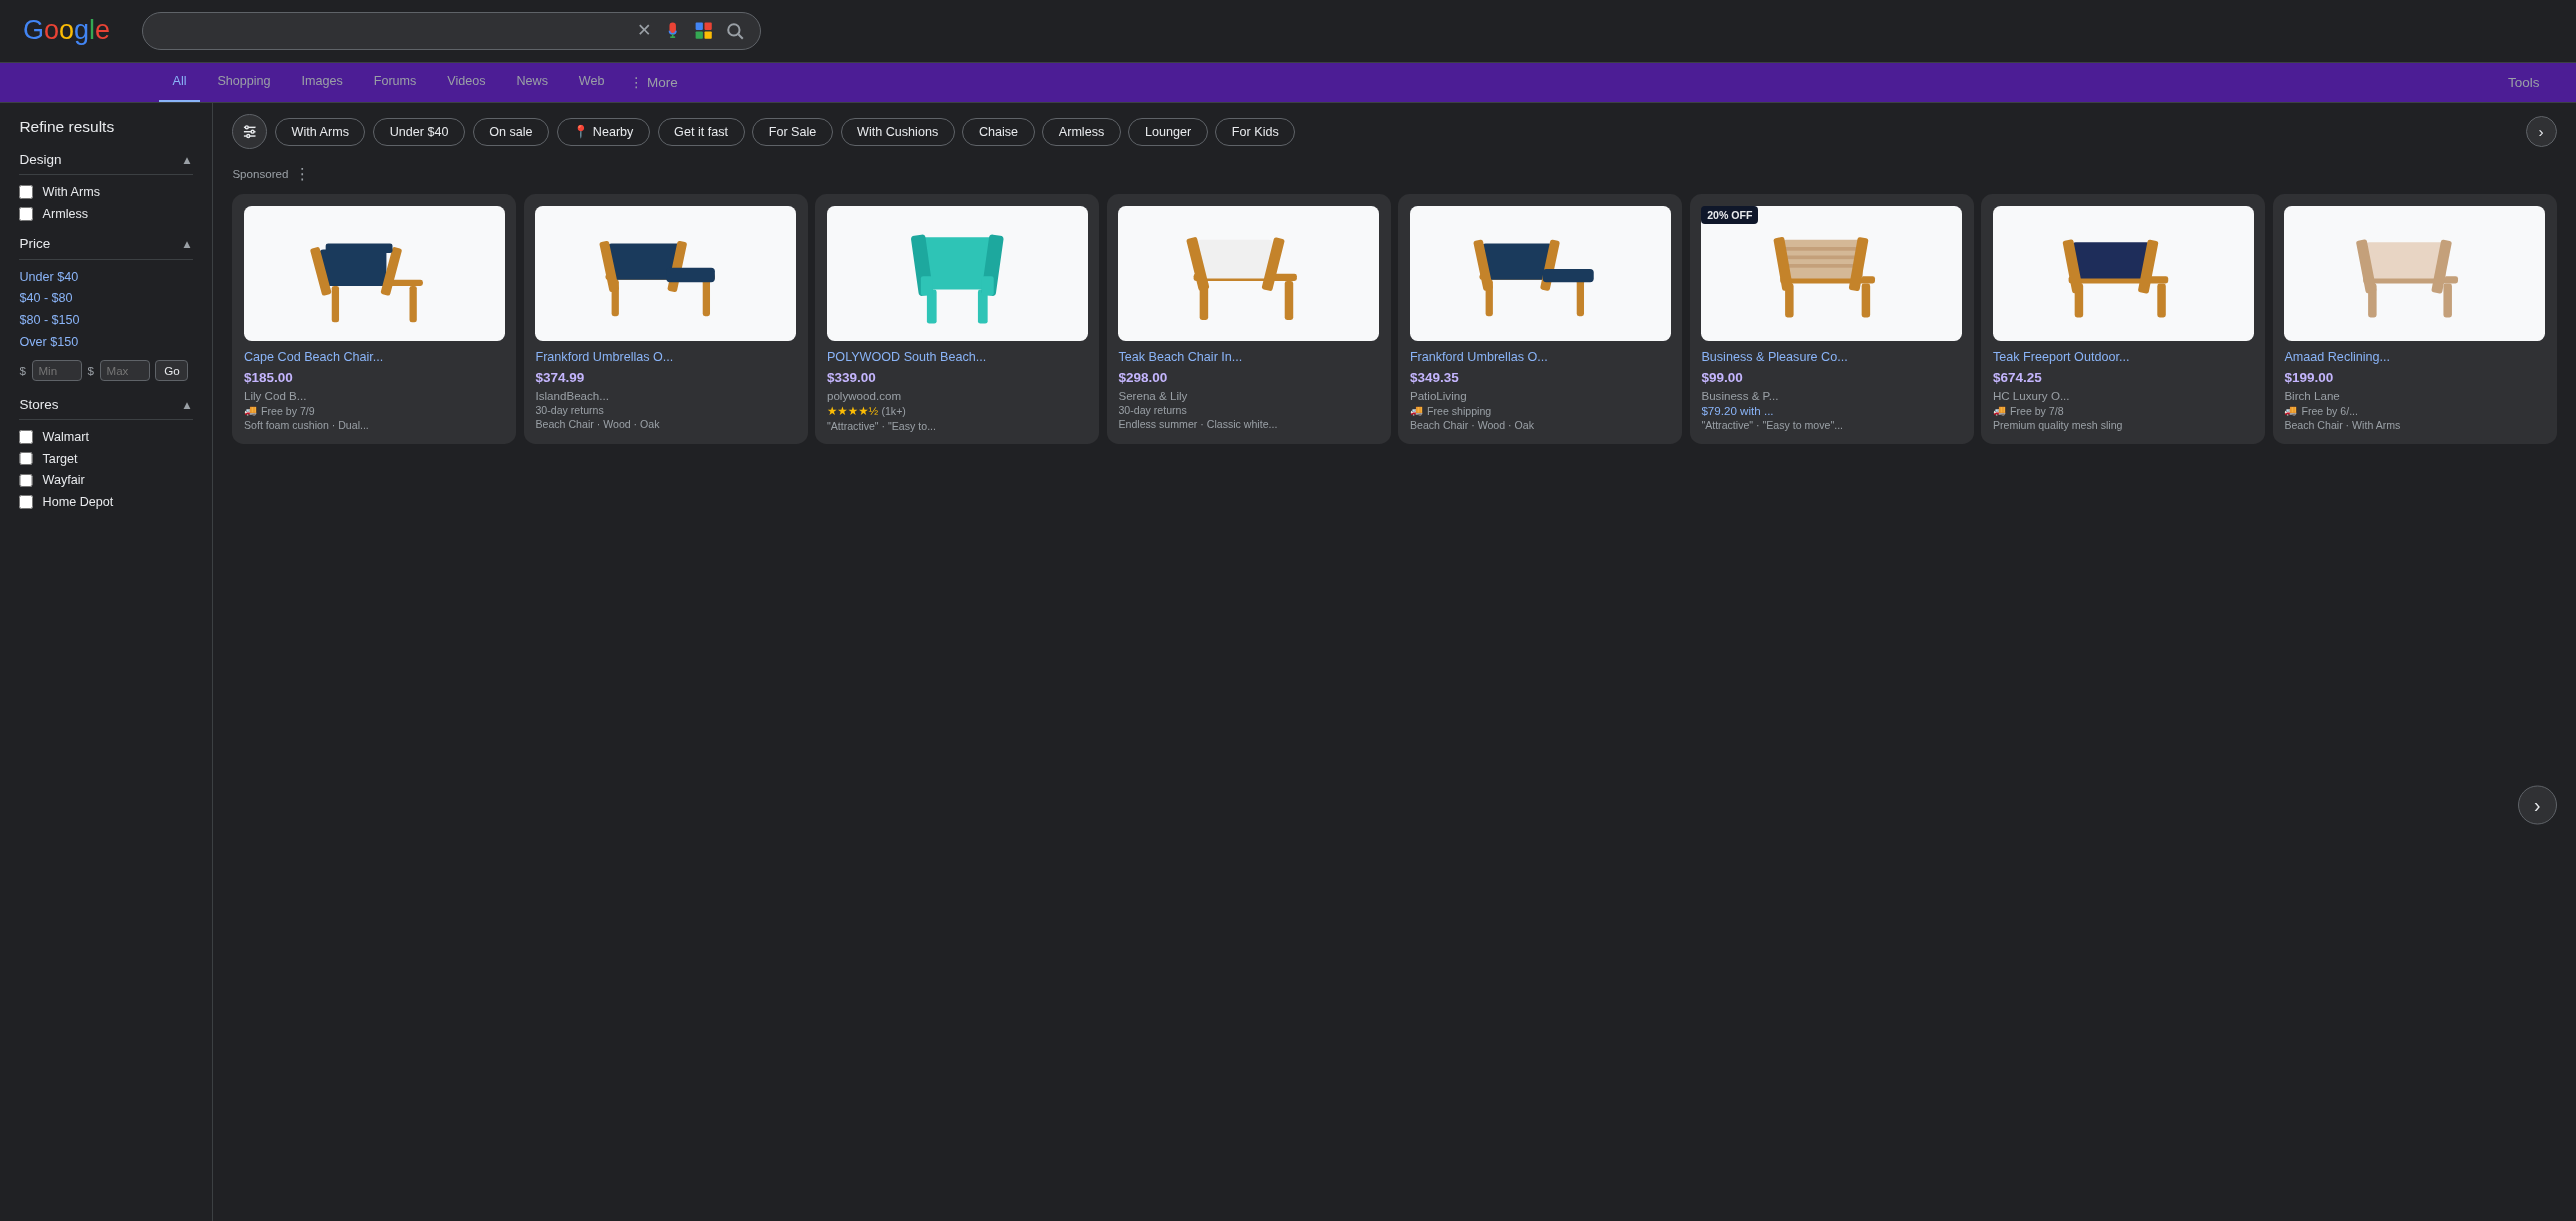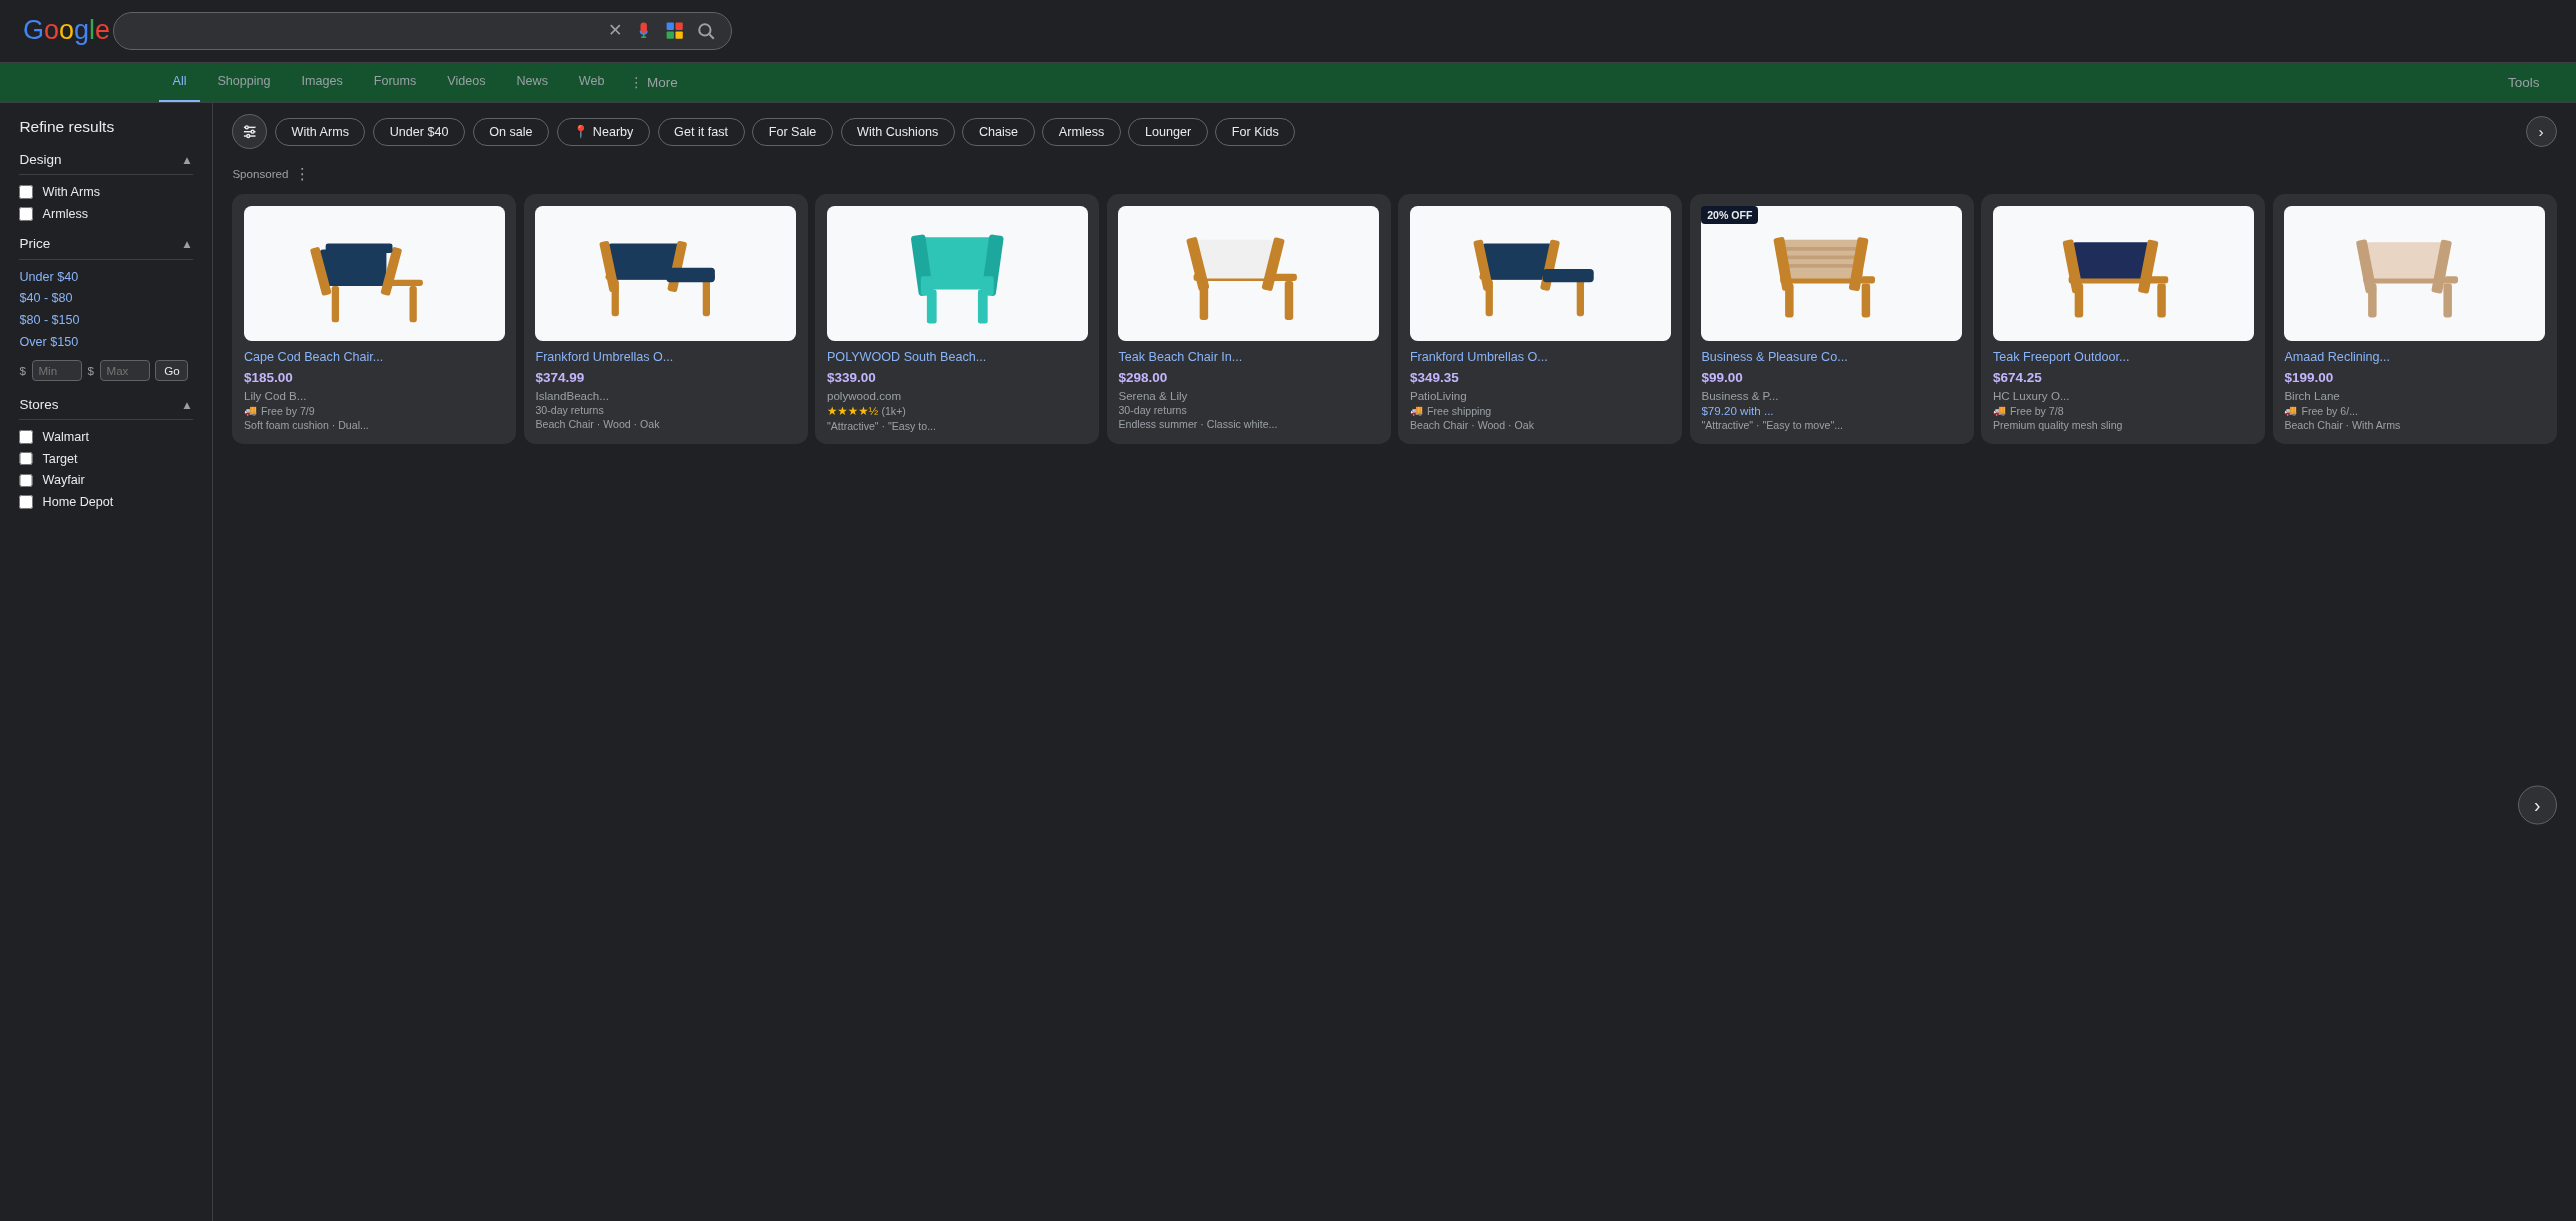--- a/index.html
+++ b/index.html
@@ -9,21 +9,21 @@
       font-family: arial, sans-serif;
       font-size: 13.5px;
       min-height: 100vh;
     }
 
     
     .header {
       display: flex;
       align-items: center;
       padding: 11.6px 23px;
-      gap: 3px;
+      gap: 32px;
       background: #202124;
       border-bottom: 1px solid #3c4043;
     }
     .google-logo {
       font-size: 27px;
       font-weight: 400;
       color: #e8eaed;
       white-space: nowrap;
       flex-shrink: 0;
     }
@@ -65,21 +65,21 @@
       display: flex;
       align-items: center;
     }
 
     
     .nav-tabs {
       display: flex;
       align-items: center;
       padding: 0 23px 0 159px;
       gap: 3.9px;
-      background: #14532d;
+      background: #4c1d95;
       border-bottom: 1px solid #3c4043;
     }
     .nav-tab {
       padding: 11.6px 13.5px;
       font-size: 12.6px;
       color: #9aa0a6;
       cursor: pointer;
       border-bottom: 2.9px solid transparent;
       white-space: nowrap;
     }

